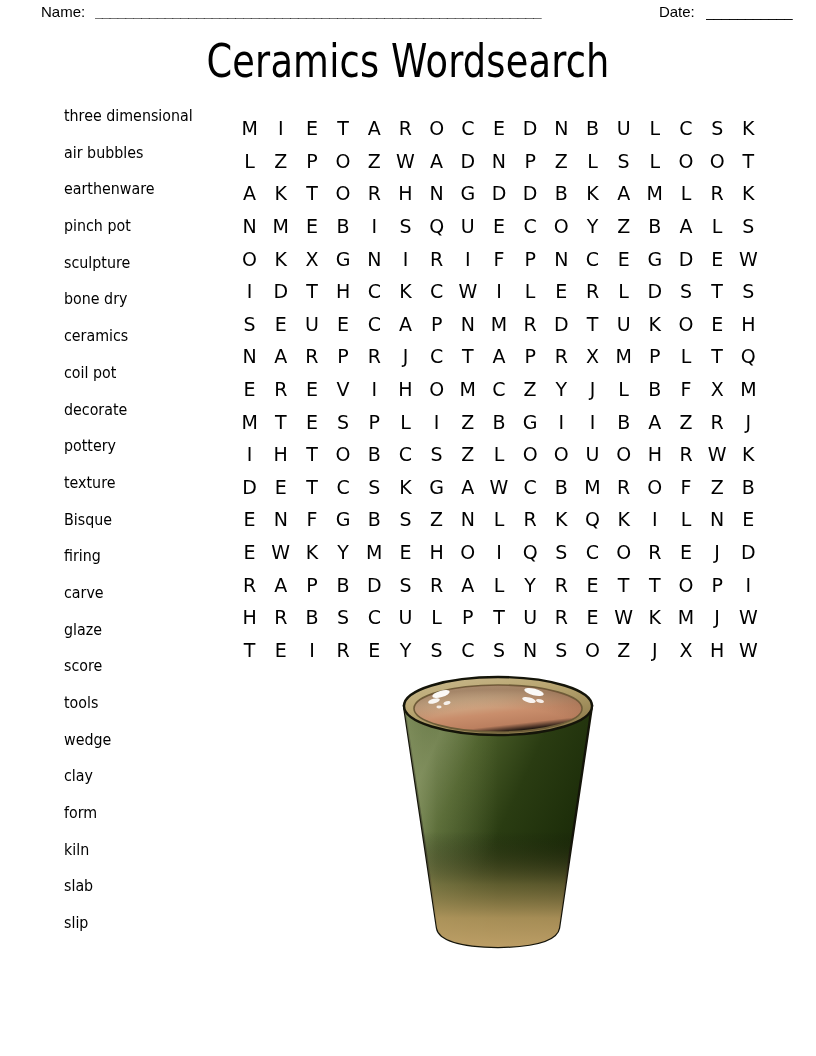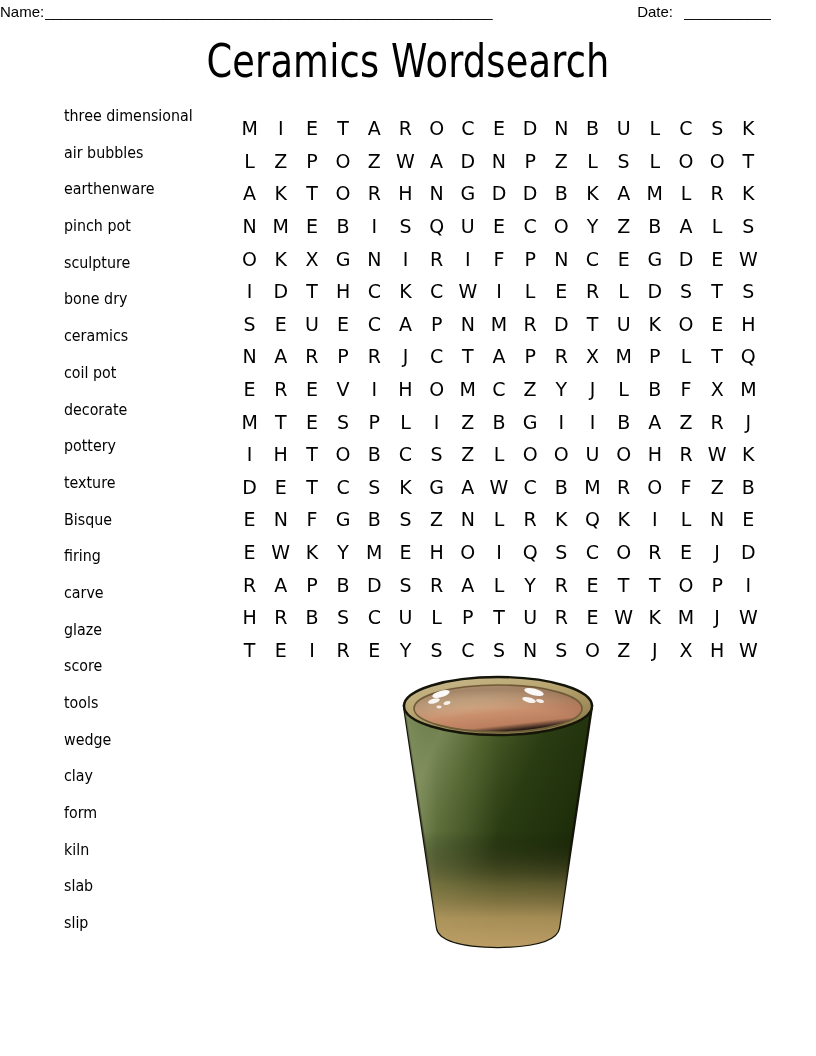--- a/index.html
+++ b/index.html
@@ -36,22 +36,22 @@
   }
   .field-rule {
     font-family: "Liberation Sans", sans-serif;
     font-size: 15px;
     line-height: 20px;
     letter-spacing: -0.5px;
     white-space: nowrap;
     overflow: hidden;
     display: inline-block;
   }
-  #name-label { }
-  #name-rule  { width: 568px; margin-left: 1px; }
+  #name-label { margin-left: 41px; }
+  #name-rule  { width: 568px; margin-left: 10px; font-style: italic; }
   #date-label { margin-left: 24px; }
   #date-rule  { width: 116px; margin-left: 11px; }
 
   
   #page-title {
     position: absolute;
     left: 0;
     top: 34px;
     width: 816px;
     text-align: center;

